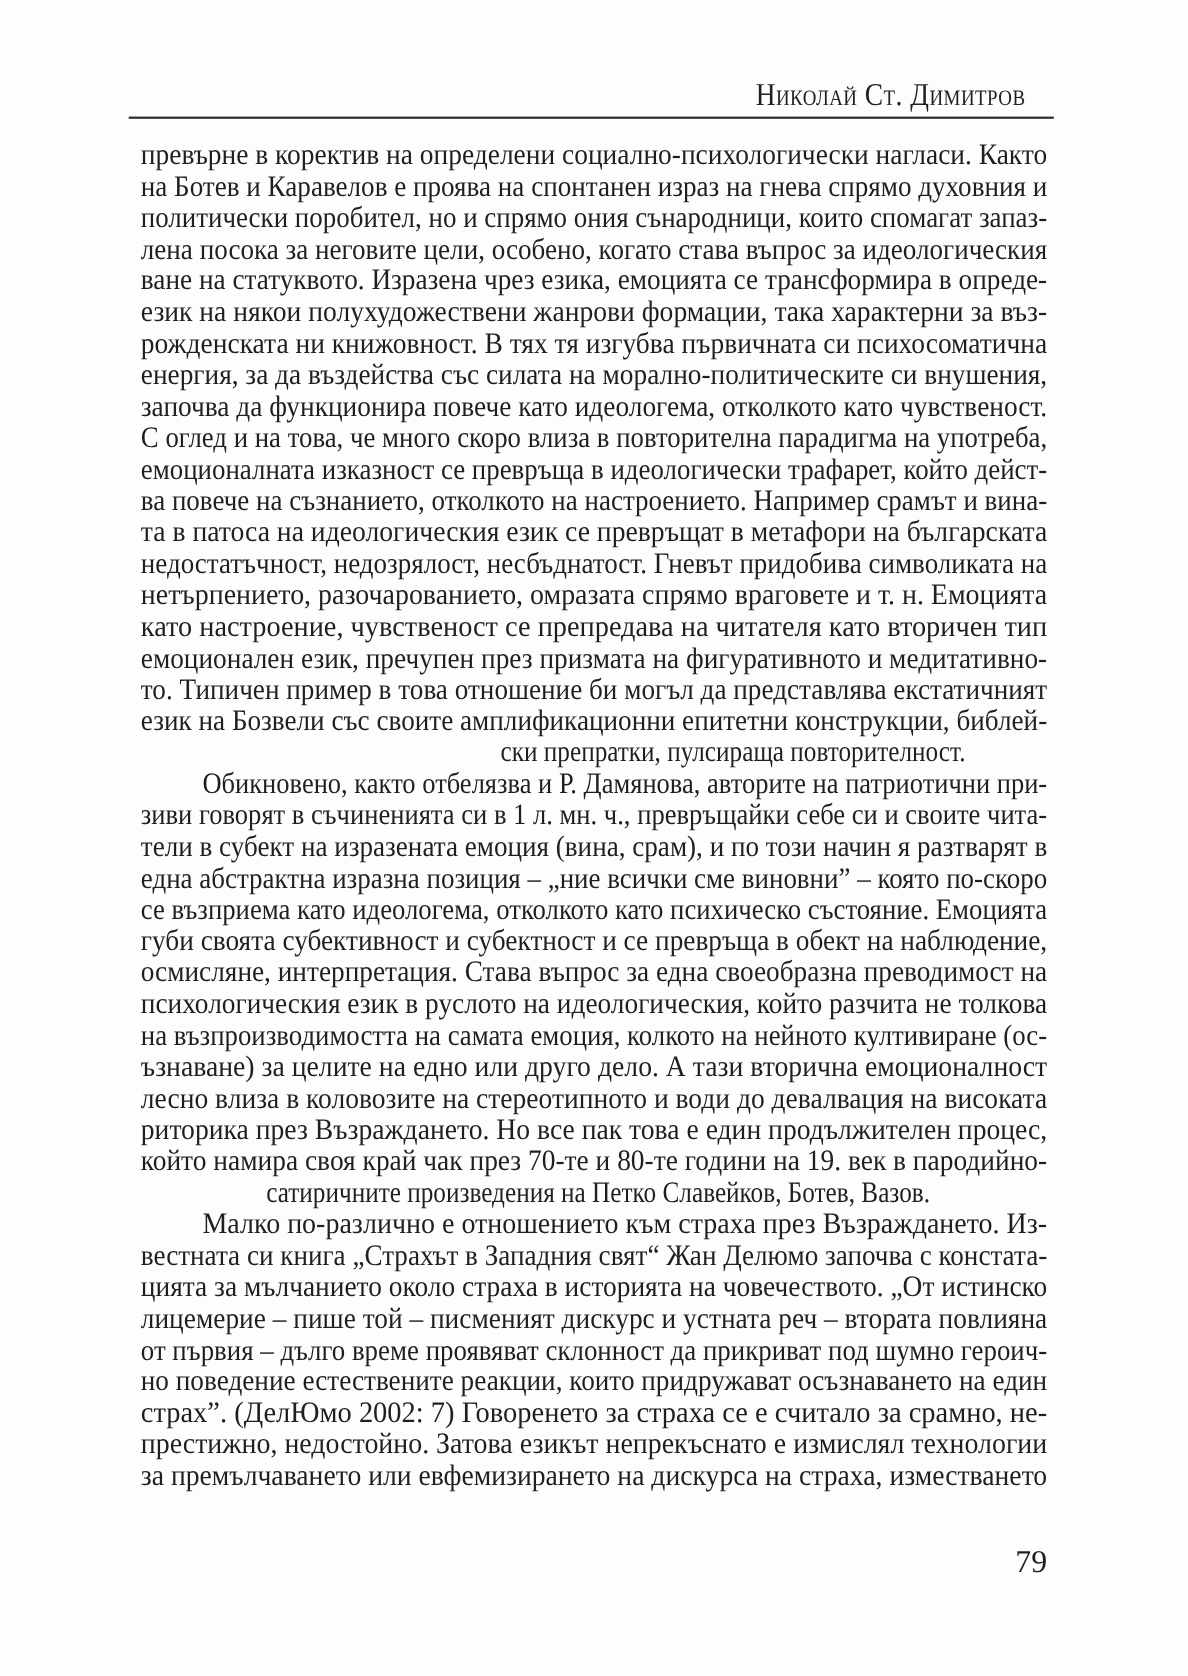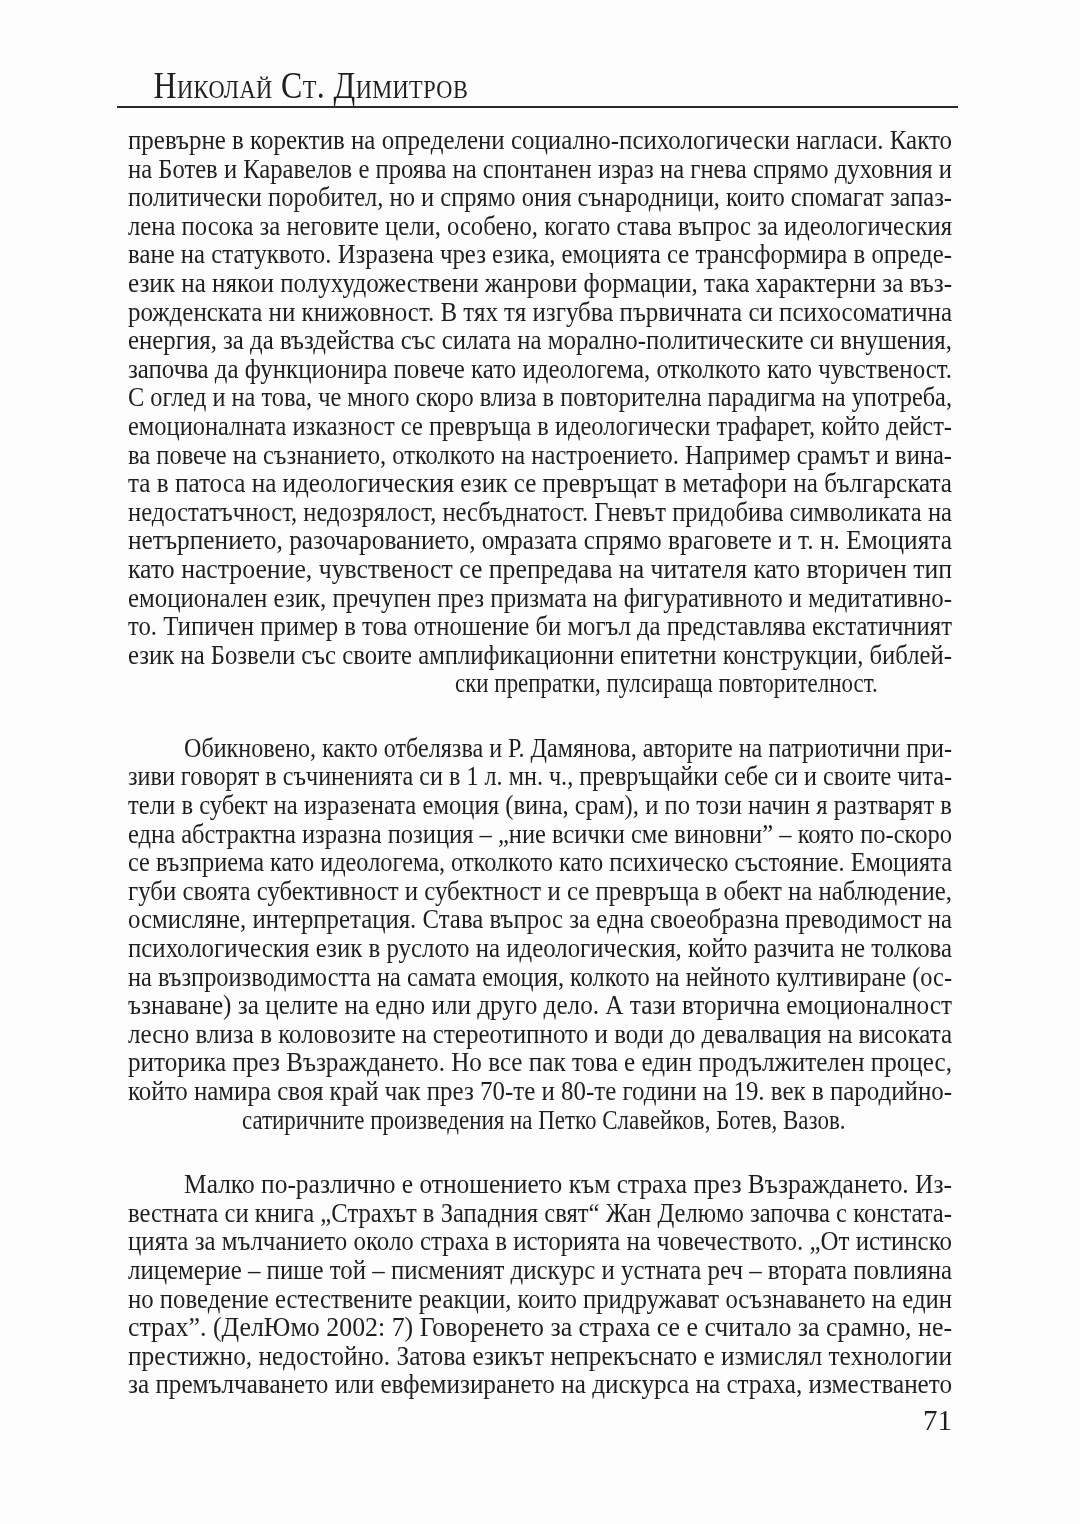--- a/index.html
+++ b/index.html
@@ -12,22 +12,22 @@
     font-family: "Liberation Serif", "DejaVu Serif", serif;
     color: #1f1f1f;
     overflow: hidden;
   }
   .running-header {
     position: absolute;
     top: 68px;
     left: 128px;
     width: 824px;
     height: 36px;
-    text-align: left;
-    font-size: 37px;
+    text-align: right;
+    font-size: 29px;
     line-height: 36px;
     font-variant: small-caps;
     letter-spacing: 0.5px;
   }
   .running-header span {
     display: inline-block;
     transform: scaleX(0.86);
     transform-origin: center center;
     white-space: nowrap;
   }
@@ -51,21 +51,21 @@
     font-size: 27px;
     white-space: nowrap;
     overflow: visible;
     text-align: right;
   }
   .line span {
     display: inline-block;
     transform-origin: 0 50%;
     white-space: nowrap;
   }
-  .line.indent { padding-left: 56px; margin-top: 36px; }
+  .line.indent { padding-left: 56px; }
   .page-number {
     position: absolute;
     top: 1402px;
     left: 128px;
     width: 824px;
     text-align: right;
     font-size: 29px;
     line-height: 36px;
   }
 </style>
@@ -109,19 +109,20 @@
       <div class="line"><span style="transform: scaleX(0.902689);">на възпроизводимостта на самата емоция, колкото на нейното култивиране (ос-</span></div>
       <div class="line"><span style="transform: scaleX(0.933199);">ъзнаване) за целите на едно или друго дело. А тази вторична емоционалност</span></div>
       <div class="line"><span style="transform: scaleX(0.92708);">лесно влиза в коловозите на стереотипното и води до девалвация на високата</span></div>
       <div class="line"><span style="transform: scaleX(0.930531);">риторика през Възраждането. Но все пак това е един продължителен процес,</span></div>
       <div class="line"><span style="transform: scaleX(0.923492);">който намира своя край чак през 70-те и 80-те години на 19. век в пародийно-</span></div>
       <div class="line para-end"><span style="transform: scaleX(0.85);">сатиричните произведения на Петко Славейков, Ботев, Вазов.</span></div>
       <div class="line indent"><span style="transform: scaleX(0.942837);">Малко по-различно е отношението към страха през Възраждането. Из-</span></div>
       <div class="line"><span style="transform: scaleX(0.913193);">вестната си книга „Страхът в Западния свят“ Жан Делюмо започва с констата-</span></div>
       <div class="line"><span style="transform: scaleX(0.923072);">цията за мълчанието около страха в историята на човечеството. „От истинско</span></div>
       <div class="line"><span style="transform: scaleX(0.921813);">лицемерие – пише той – писменият дискурс и устната реч – втората повлияна</span></div>
+      <div class="line"><span style="transform: scaleX(0.905059);">от първия – дълго време проявяват склонност да прикриват под шумно героич-</span></div>
       <div class="line"><span style="transform: scaleX(0.916861);">но поведение естествените реакции, които придружават осъзнаването на един</span></div>
       <div class="line"><span style="transform: scaleX(0.958366);">страх”. (ДелЮмо 2002: 7) Говоренето за страха се е считало за срамно, не-</span></div>
       <div class="line"><span style="transform: scaleX(0.939433);">престижно, недостойно. Затова езикът непрекъснато е измислял технологии</span></div>
       <div class="line"><span style="transform: scaleX(0.931369);">за премълчаването или евфемизирането на дискурса на страха, изместването</span></div>
     </div>
-  <div class="page-number">71</div>
+  <div class="page-number">79</div>
 </div>
 
 </body></html>

